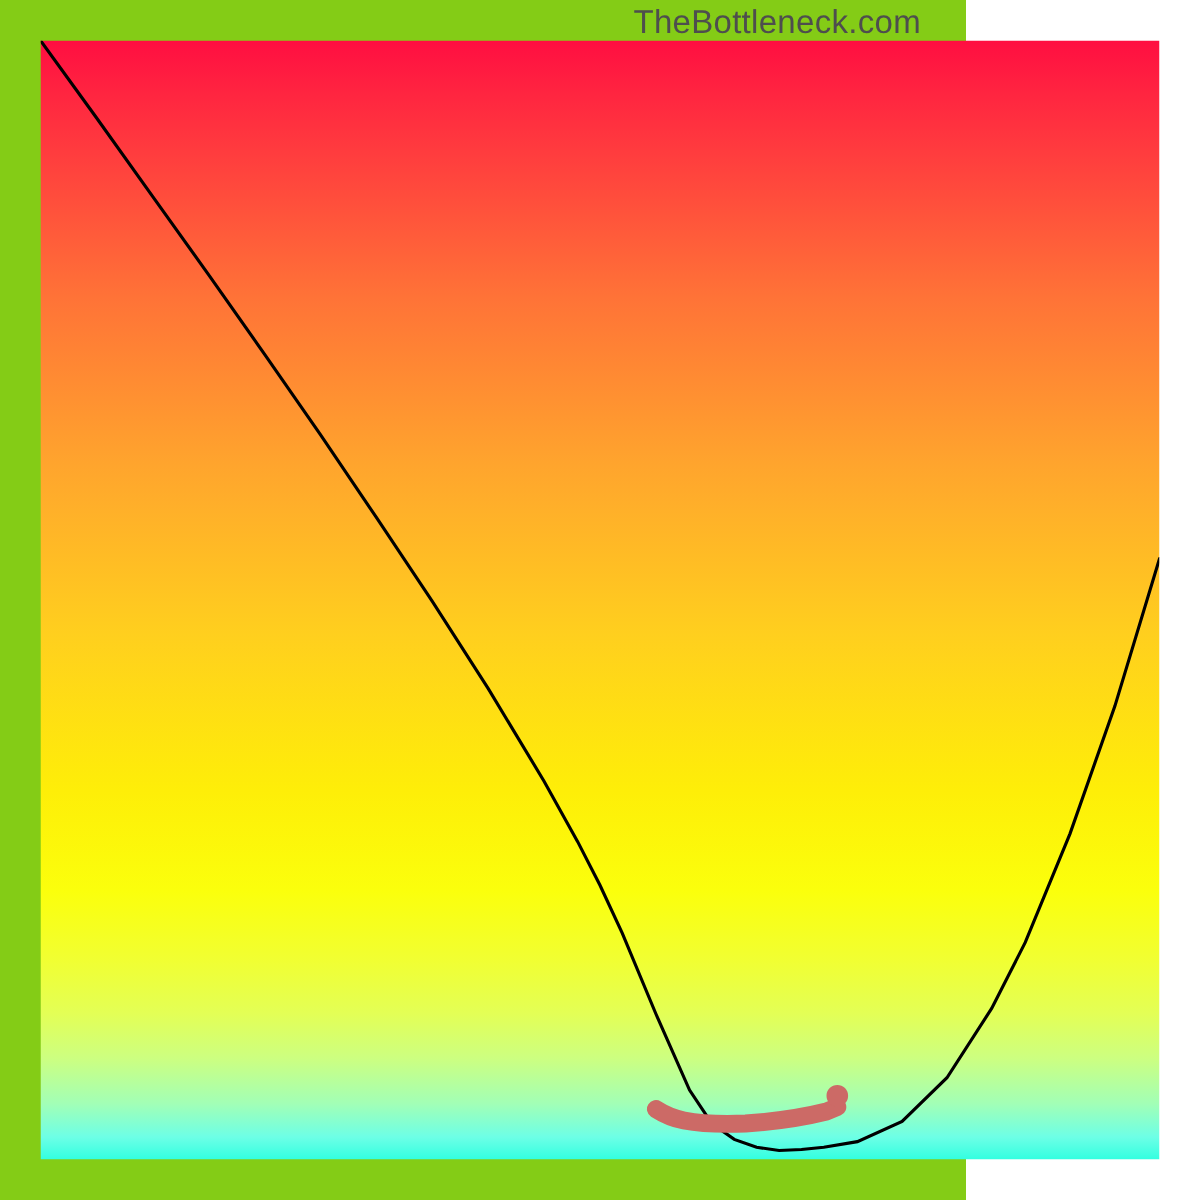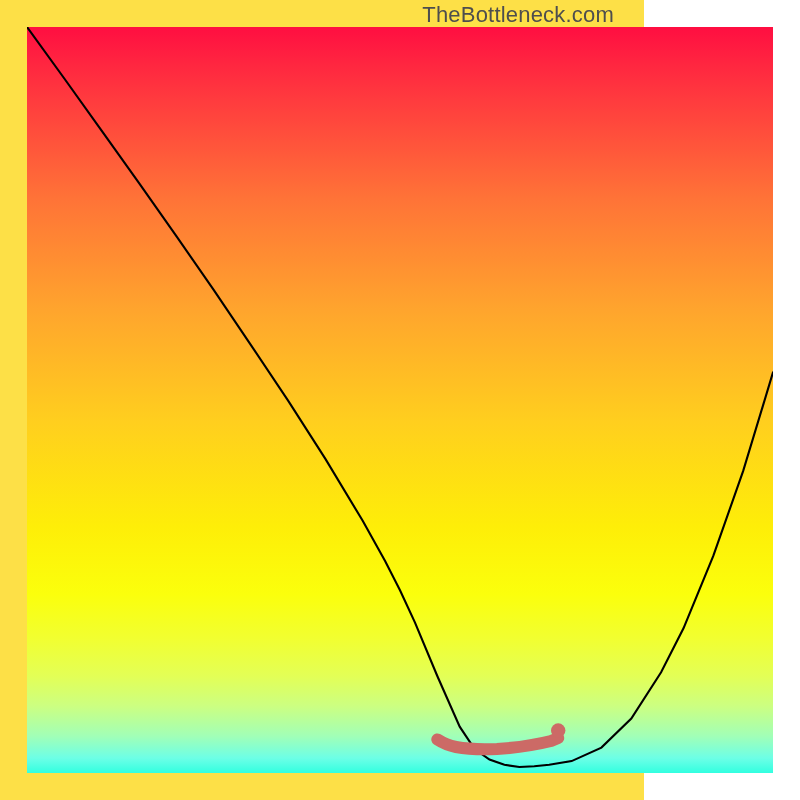--- a/index.html
+++ b/index.html
@@ -6,21 +6,21 @@
     margin: 0;
     padding: 0;
     width: 800px;
     height: 800px;
     overflow: hidden;
   }
   .frame {
     position: relative;
     width: 644px;
     height: 800px;
-    background: #fde047;
+    background: #84cc16;
   }
   .plot-area {
     position: absolute;
     left: 27px;
     top: 27px;
     width: 746px;
     height: 746px;
     overflow: hidden;
   }
   .gradient {

